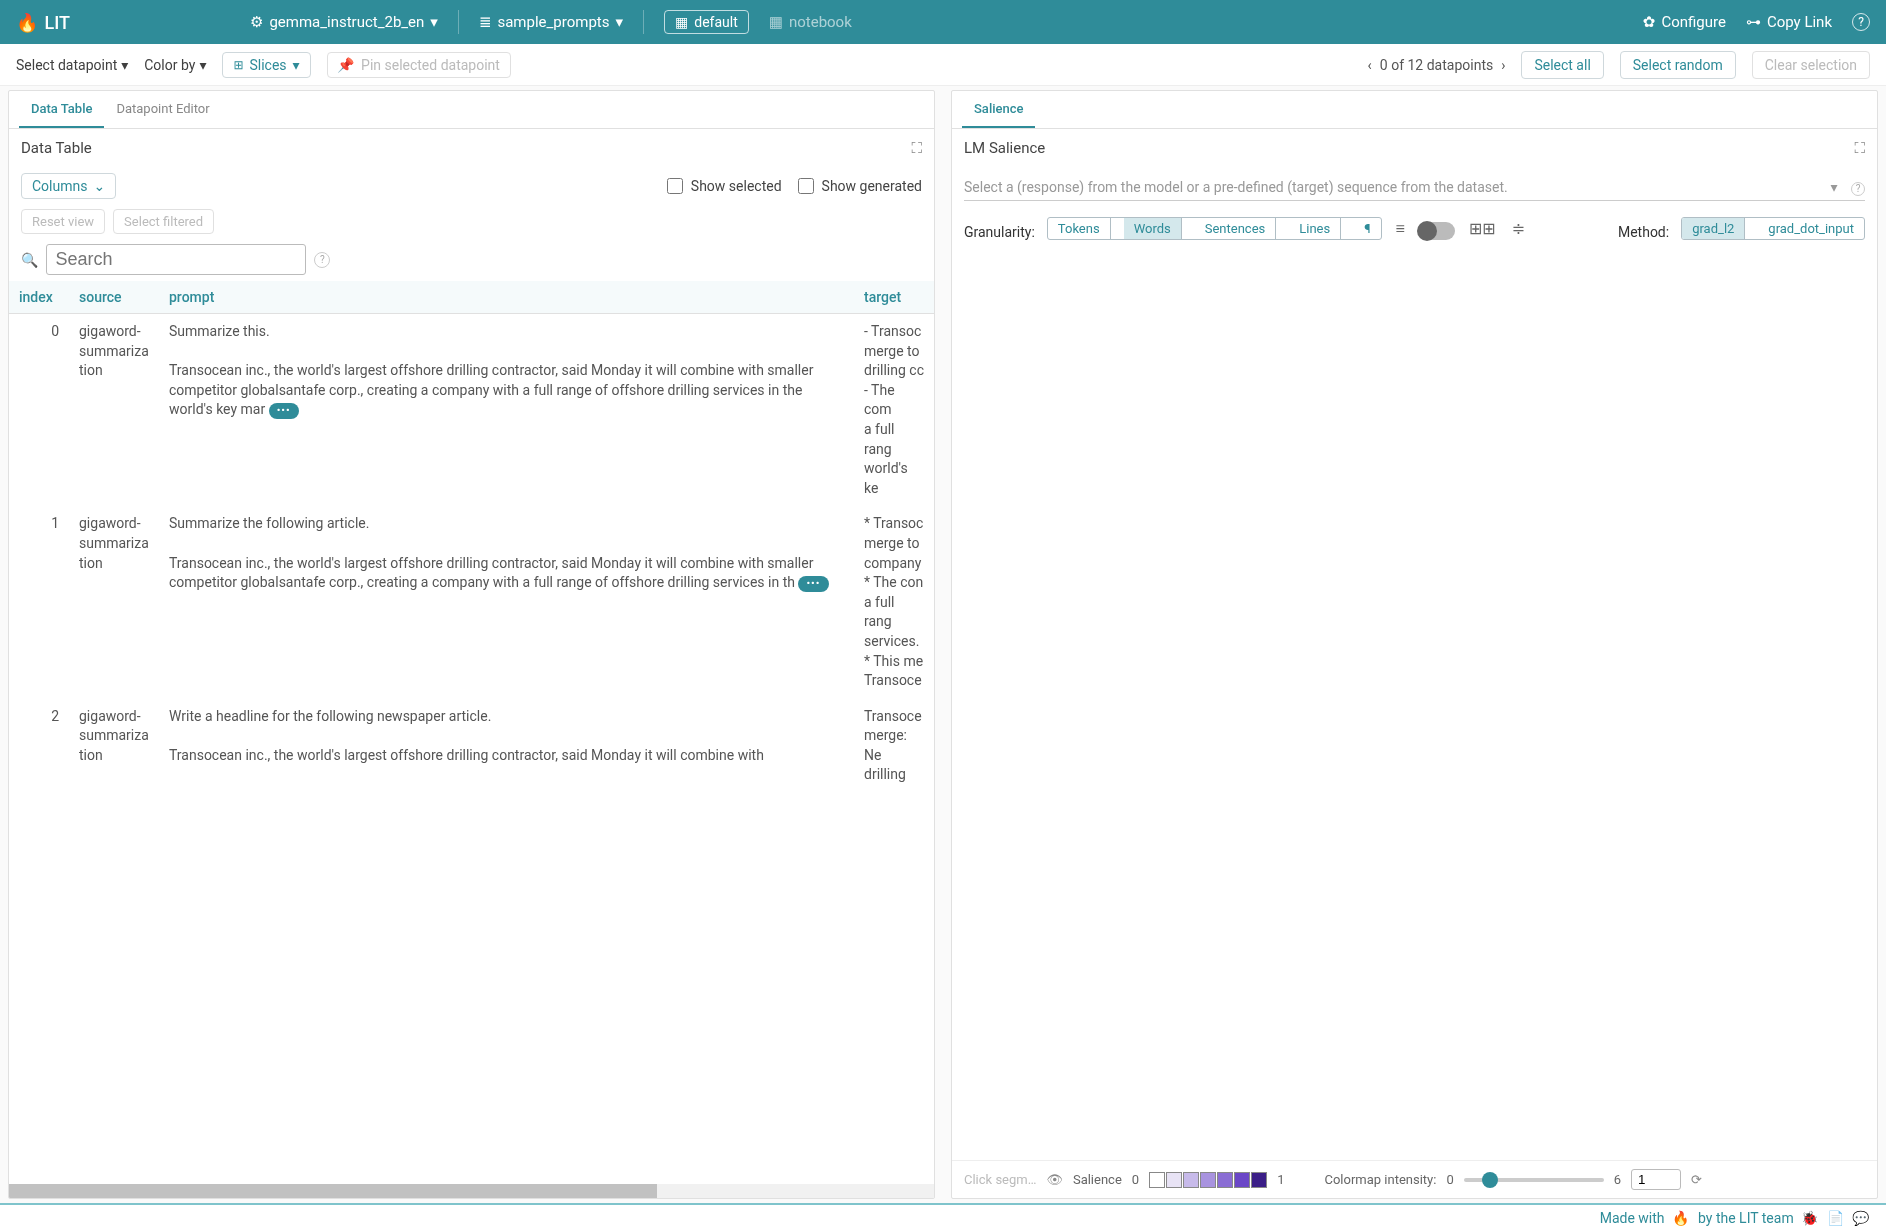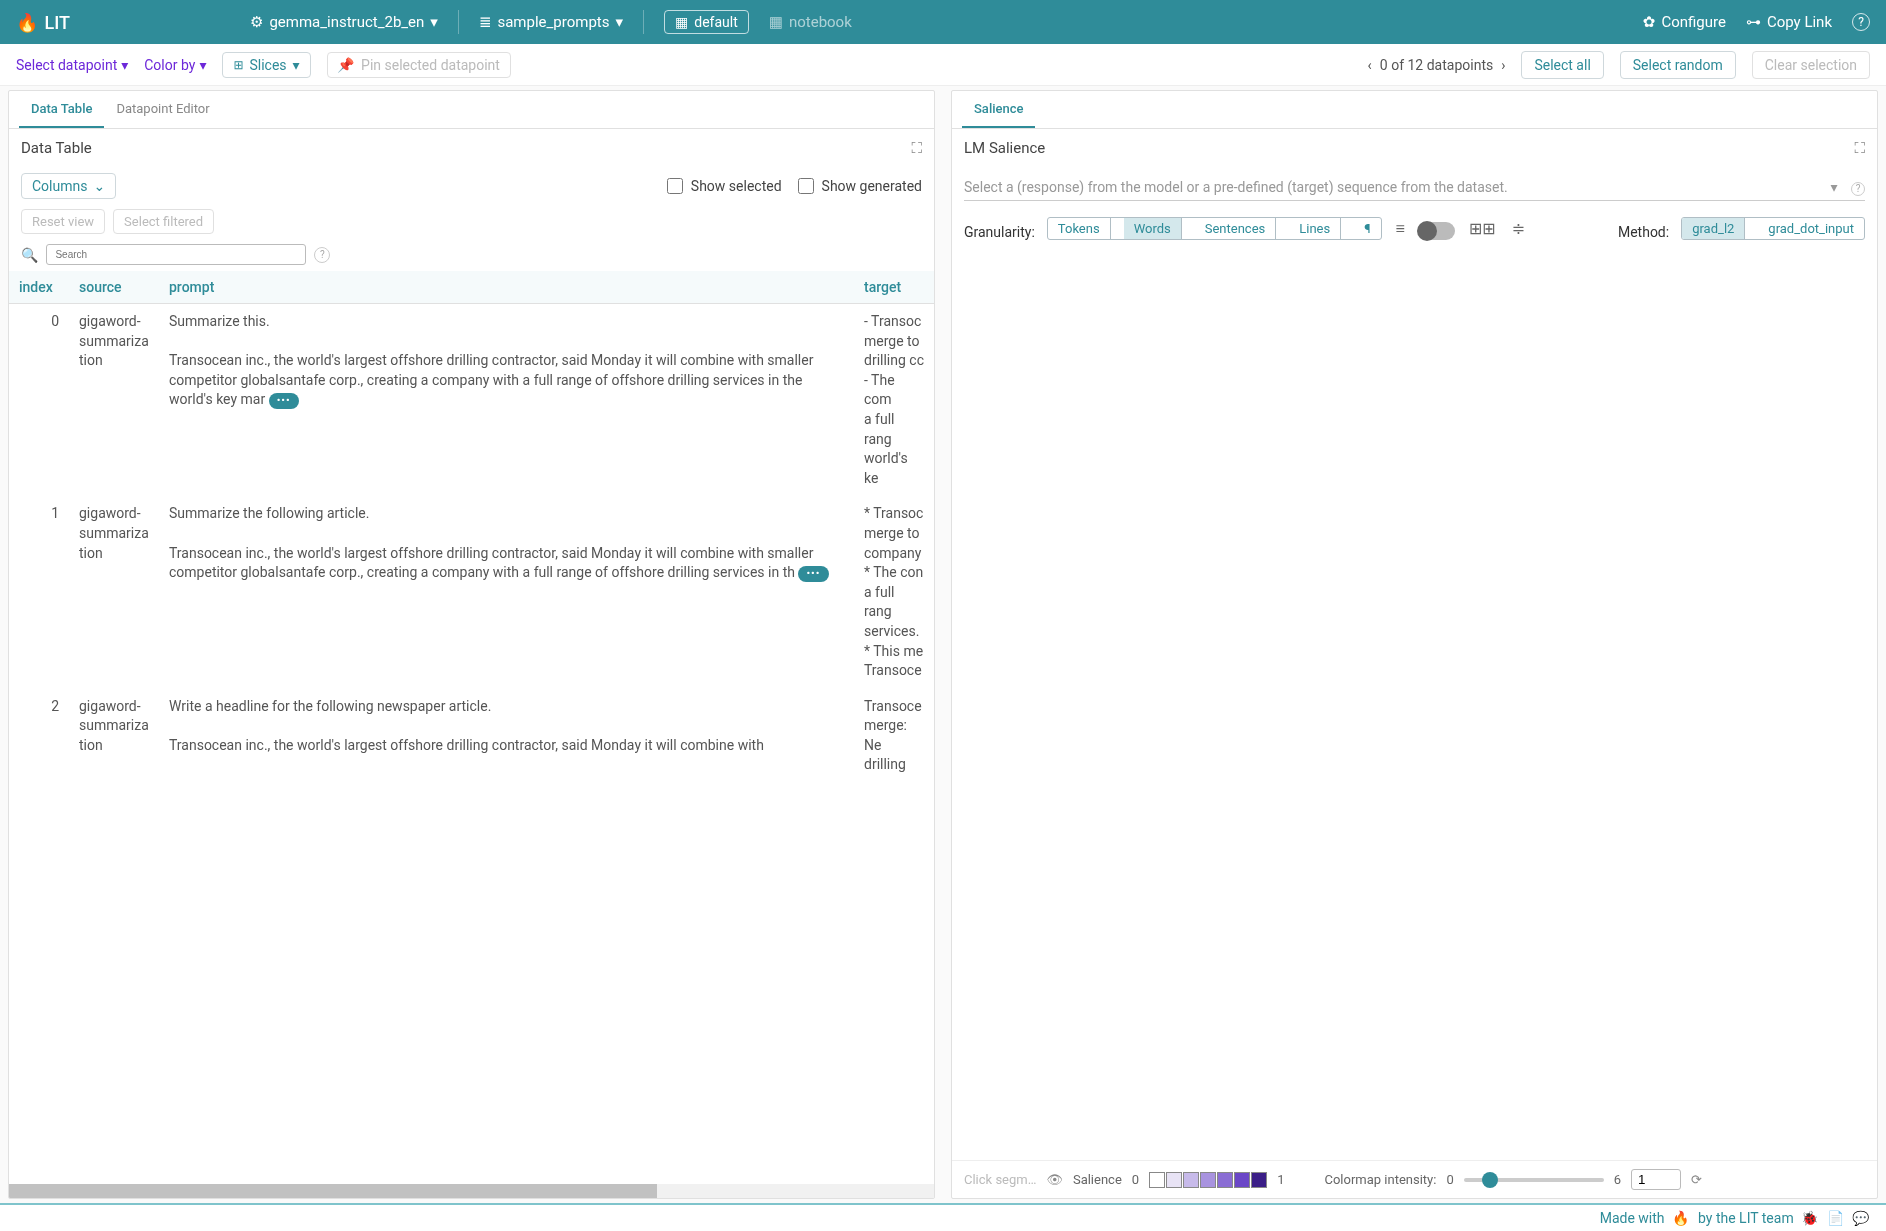--- a/index.html
+++ b/index.html
@@ -9,21 +9,21 @@
 .topbar .brand { font-size: 18px; font-weight: 500; display: flex; align-items: center; gap: 6px; }
 .topbar .sep { width: 1px; height: 24px; background: rgba(255,255,255,0.3); }
 .topbar .drop { display: flex; align-items: center; gap: 6px; cursor: pointer; font-size: 15px; }
 .topbar .chip { border: 1px solid rgba(255,255,255,0.7); border-radius: 4px; padding: 3px 10px; display: flex; align-items: center; gap: 6px; cursor: pointer; }
 .topbar .link { display: flex; align-items: center; gap: 6px; cursor: pointer; font-size: 15px; }
 .topbar .spacer { flex: 1; }
 .fire { color: #ff9800; }
 .opacity60 { opacity: 0.6; }
 
 .toolbar { height: 42px; display: flex; align-items: center; padding: 0 16px; gap: 16px; border-bottom: 1px solid #eee; }
-.toolbar .tdrop { display: flex; align-items: center; gap: 4px; cursor: pointer; color: #6d28d9; }
+.toolbar .tdrop { display: flex; align-items: center; gap: 4px; cursor: pointer; color: #404040; }
 .toolbar .tbtn { border: 1px solid #cfd8dc; border-radius: 4px; padding: 4px 10px; display: flex; align-items: center; gap: 6px; color: #2f8c99; cursor: pointer; }
 .toolbar .tbtn-dis { border: 1px solid #e0e0e0; color: #bbb; cursor: default; }
 .toolbar .spacer { flex: 1; }
 .toolbar .dpnav { display: flex; align-items: center; gap: 8px; color: #555; }
 .toolbar .obtn { border: 1px solid #cfd8dc; border-radius: 4px; padding: 5px 12px; color: #2f8c99; cursor: pointer; }
 .toolbar .obtn-dis { border: 1px solid #e0e0e0; color: #bbb; }
 
 .main { display: flex; height: calc(100vh - 44px - 42px - 28px); padding: 0 8px; gap: 16px; background: #fafafa; }
 .panel { flex: 1; background: #fff; border: 1px solid #e0e0e0; border-radius: 2px; display: flex; flex-direction: column; margin: 4px 0; overflow: hidden; }
 .tabs { display: flex; border-bottom: 1px solid #e0e0e0; padding: 0 10px; }
@@ -32,21 +32,21 @@
 .panel-header { display: flex; align-items: center; justify-content: space-between; padding: 10px 12px; font-size: 15px; color: #444; }
 .panel-body { flex: 1; display: flex; flex-direction: column; overflow: hidden; }
 
 .dt-controls { display: flex; align-items: center; gap: 16px; padding: 6px 12px; }
 .colbtn { border: 1px solid #cfd8dc; border-radius: 4px; padding: 4px 10px; color: #2f8c99; cursor: pointer; display: flex; align-items: center; gap: 6px; }
 .chk { display: flex; align-items: center; gap: 8px; color: #444; }
 .chk input { width: 16px; height: 16px; }
 .dt-actions { display: flex; gap: 8px; padding: 4px 12px; }
 .dt-actions .abtn { border: 1px solid #e0e0e0; border-radius: 4px; padding: 4px 10px; color: #bbb; font-size: 13px; }
 .searchrow { display: flex; align-items: center; gap: 8px; padding: 6px 12px; }
-.searchrow input { border: 1px solid #bbb; border-radius: 3px; padding: 4px 8px; width: 260px; font-size: 10px; }
+.searchrow input { border: 1px solid #bbb; border-radius: 3px; padding: 4px 8px; width: 260px; font-size: 18px; }
 
 .table-wrap { flex: 1; overflow: auto; position: relative; }
 table { width: 100%; border-collapse: collapse; }
 th { text-align: left; padding: 8px 10px; color: #2f8c99; font-weight: 500; background: #f5fafb; border-bottom: 1px solid #e0e0e0; position: sticky; top: 0; font-size: 14px; }
 td { padding: 8px 10px; vertical-align: top; color: #555; border-bottom: 0; line-height: 1.4; font-size: 14px; }
 td.idx { text-align: right; width: 60px; }
 .more-pill { display: inline-block; background: #2f8c99; color: #fff; border-radius: 10px; padding: 0px 8px; font-size: 11px; letter-spacing: 1px; }
 
 .dt-footer { display: flex; align-items: center; justify-content: space-between; padding: 6px 10px; border-top: 1px solid #e0e0e0; color: #666; font-size: 13px; }
 .dt-footer .icons { display: flex; gap: 10px; color: #888; }

